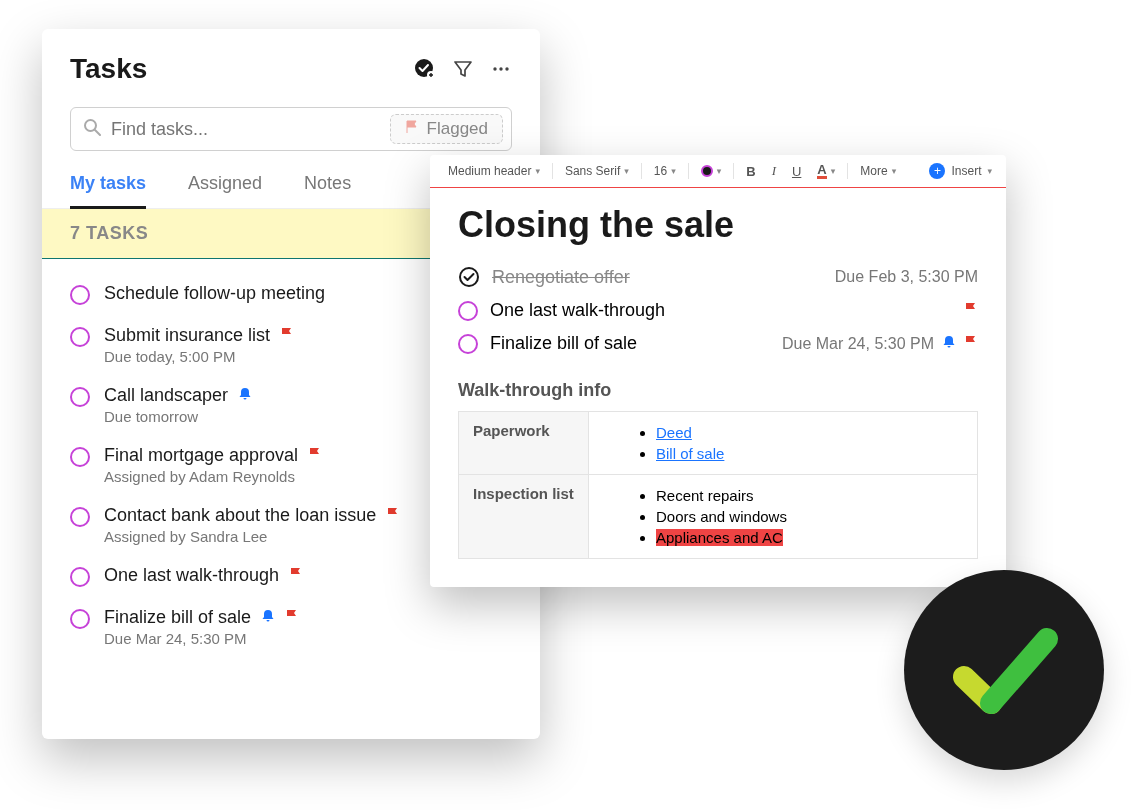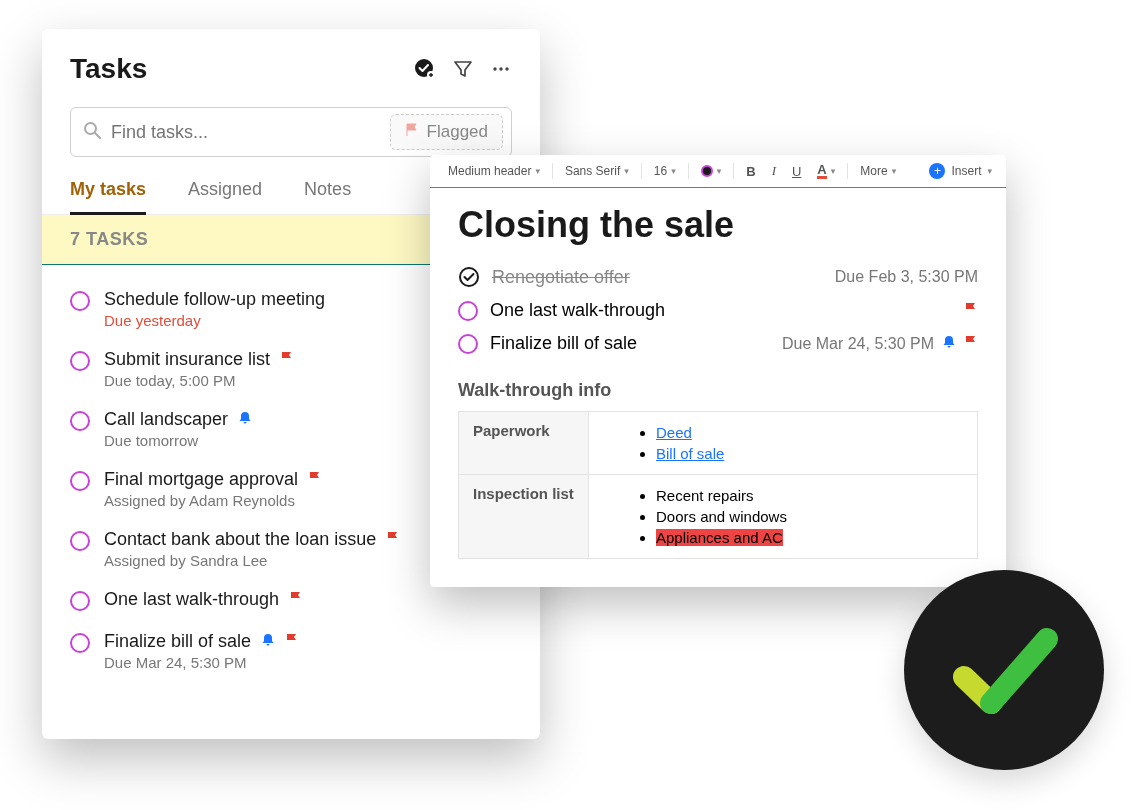--- a/index.html
+++ b/index.html
@@ -41,21 +41,21 @@
     gap: 16px;
   }
   .hdr-icon { width: 22px; height: 22px; display:flex; align-items:center; justify-content:center; cursor:pointer; }
 
   .search-row {
     display: flex;
     align-items: stretch;
     margin: 22px 28px 0 28px;
     border: 1px solid #d0d0d0;
     border-radius: 6px;
-    height: 50px;
+    height: 44px;
   }
   .search-box {
     flex: 1;
     display: flex;
     align-items: center;
     padding: 0 12px;
     gap: 10px;
   }
   .search-input {
     flex: 1;
@@ -85,21 +85,21 @@
     padding: 22px 28px 0 28px;
     border-bottom: 1px solid #eee;
     font-size: 18px;
   }
   .tab {
     padding-bottom: 12px;
     color: #777;
     cursor: pointer;
   }
   .tab.active {
-    color: #a16207;
+    color: #3b82f6;
     font-weight: 600;
     border-bottom: 3px solid #1a1a1a;
     margin-bottom: -1px;
   }
 
   .subheader {
     background: #fef9c3;
     color: #888;
     font-size: 18px;
     font-weight: 600;
@@ -294,21 +294,20 @@
   <div class="subheader">7 TASKS</div>
 
   <div class="task-list">
 
     <div class="task-item">
       <div class="task-check"></div>
       <div class="task-body">
         <div class="task-title-row">
             <span class="task-title">Schedule follow-up meeting</span>
           </div>
-        <div class="task-sub red">Due yesterday</div>
       </div>
     </div>
 
     <div class="task-item">
       <div class="task-check"></div>
       <div class="task-body">
         <div class="task-title-row">
           <span class="task-title">Submit insurance list</span>
           <span class="flag-red"><svg width="14" height="14" viewBox="0 0 14 14">
                 <path d="M2 1 v12 M2 1 h9 l-2 3 l2 3 h-9" fill="currentColor"></path>

